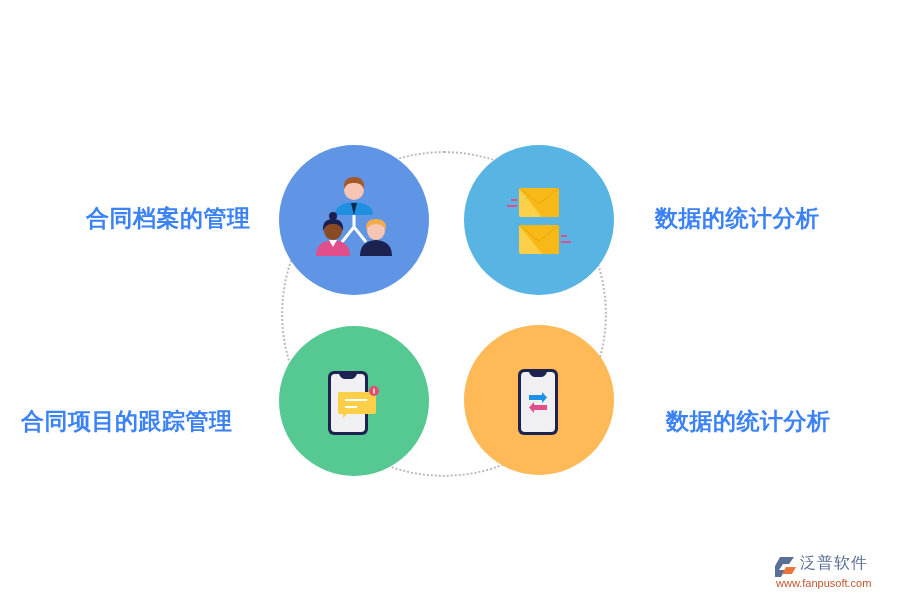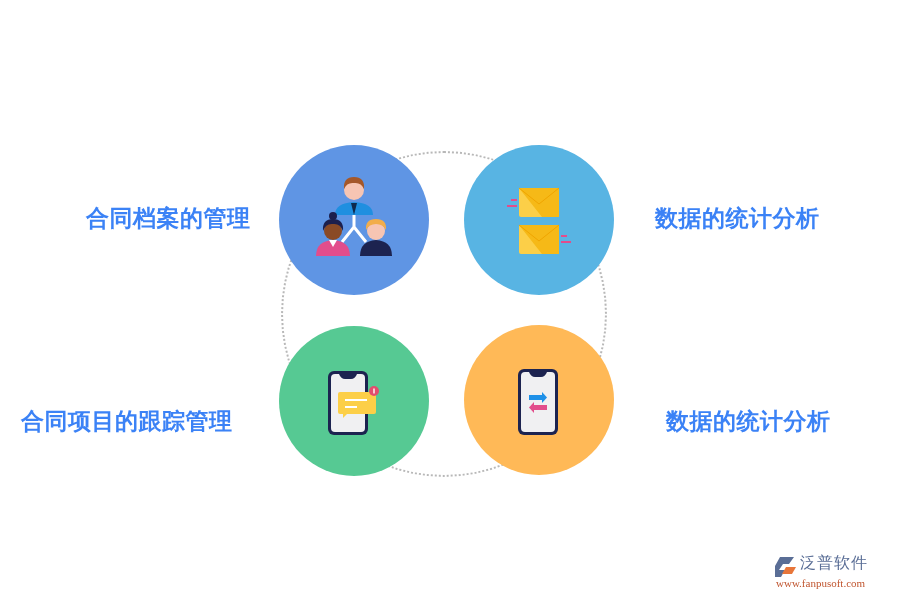--- a/index.html
+++ b/index.html
@@ -3,21 +3,21 @@
 <meta charset="utf-8">
 <style>
   html,body{margin:0;padding:0;}
   body{width:900px;height:600px;background:#ffffff;position:relative;overflow:hidden;font-family:"DejaVu Sans","Liberation Sans",sans-serif;}
   .ring{position:absolute;left:281px;top:151px;width:326px;height:326px;border-radius:50%;border:2px dotted #b8b8b8;box-sizing:border-box;}
   .circle{position:absolute;width:150px;height:150px;border-radius:50%;}
   .circle svg{position:absolute;left:0;top:0;}
   .label{position:absolute;font-size:23px;font-weight:bold;color:#3b82f6;white-space:nowrap;letter-spacing:0.5px;}
   .logo{position:absolute;left:770px;top:553px;width:125px;height:42px;}
   .logo-title{position:absolute;left:30px;top:0;font-size:16px;color:#5a6e96;white-space:nowrap;letter-spacing:1px;}
-  .logo-url{position:absolute;left:6px;top:24px;font-size:11px;color:#c0552f;font-family:Liberation Serif, serif;white-space:nowrap;}
+  .logo-url{position:absolute;left:6px;top:24px;font-size:11px;color:#c0552f;font-family:Liberation Sans, sans-serif;white-space:nowrap;}
   .logo-mark{position:absolute;left:4px;top:3px;}
 </style>
 </head>
 <body>
 
 <div class="ring"></div>
 
 <div class="circle" style="left:279px;top:145px;background:#5f95e4;">
   <svg width="150" height="150" viewBox="0 0 150 150">
 

